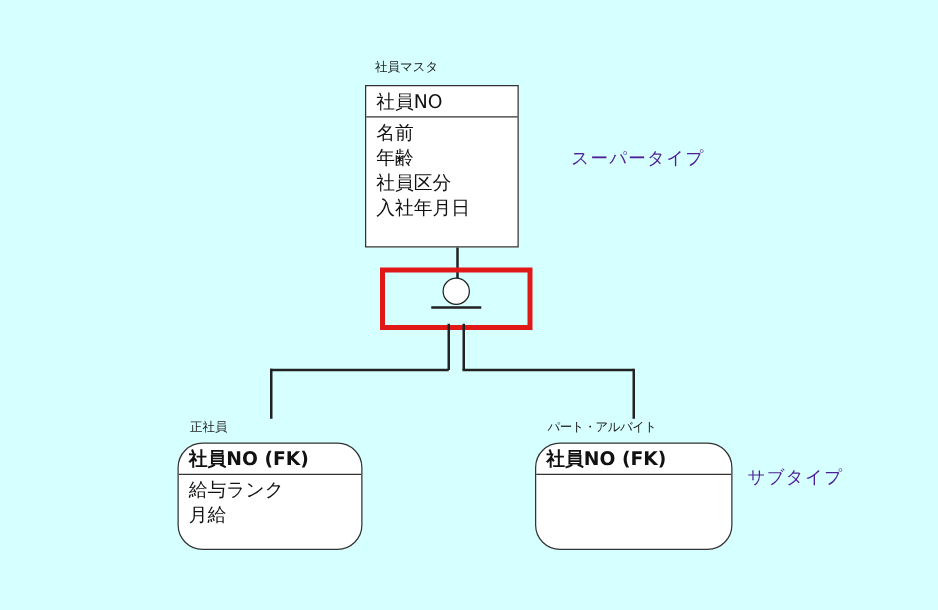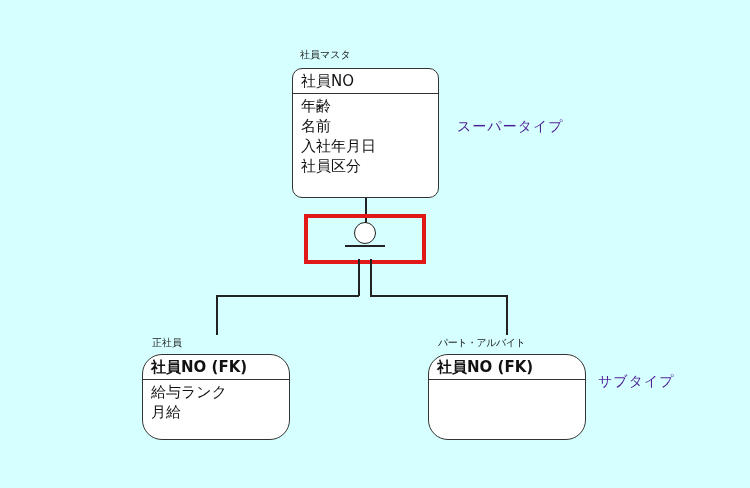--- a/index.html
+++ b/index.html
@@ -19,27 +19,27 @@
   .entity.dep .key { font-weight: bold; }
   .type-label { font-size: 14px; color: #4c1d95; white-space: nowrap; letter-spacing: 1px; }
   .line { position: absolute; background: #222; }
   .red-box { position: absolute; border: 4px solid #e01818; box-sizing: border-box; }
   .circle { position: absolute; width: 22px; height: 22px; border: 1.5px solid #222; border-radius: 50%; background: #fff; box-sizing: border-box; }
 </style>
 </head>
 <body>
 
 <div class="abs label" style="left:300px; top:46px;">社員マスタ</div>
-<div class="abs entity" style="left:292px; top:68px; width:147px; height:130px;border-radius:10px;">
+<div class="abs entity" style="left:292px; top:68px; width:123px; height:130px;">
   <div class="key">社員NO</div>
   <div class="attrs">
+    <div>名前</div>
     <div>年齢</div>
-    <div>名前</div>
+    <div>社員区分</div>
     <div>入社年月日</div>
-    <div>社員区分</div>
   </div>
 </div>
 
 <div class="abs type-label" style="left:457px; top:118px;">スーパータイプ</div>
 
 <div class="line" style="left:365px; top:198px; width:1.5px; height:25px;"></div>
 
 <div class="red-box" style="left:304px; top:214px; width:122px; height:50px;"></div>
 <div class="circle" style="left:354px; top:222px;"></div>
 <div class="line" style="left:345px; top:245px; width:40px; height:1.5px;"></div>

